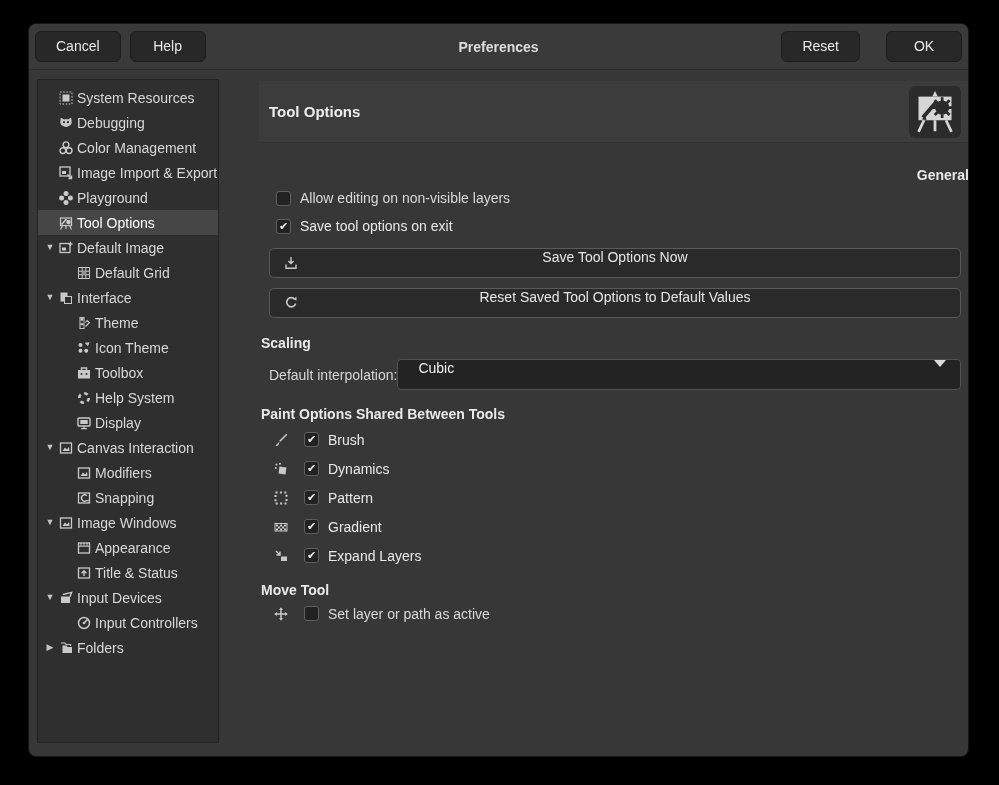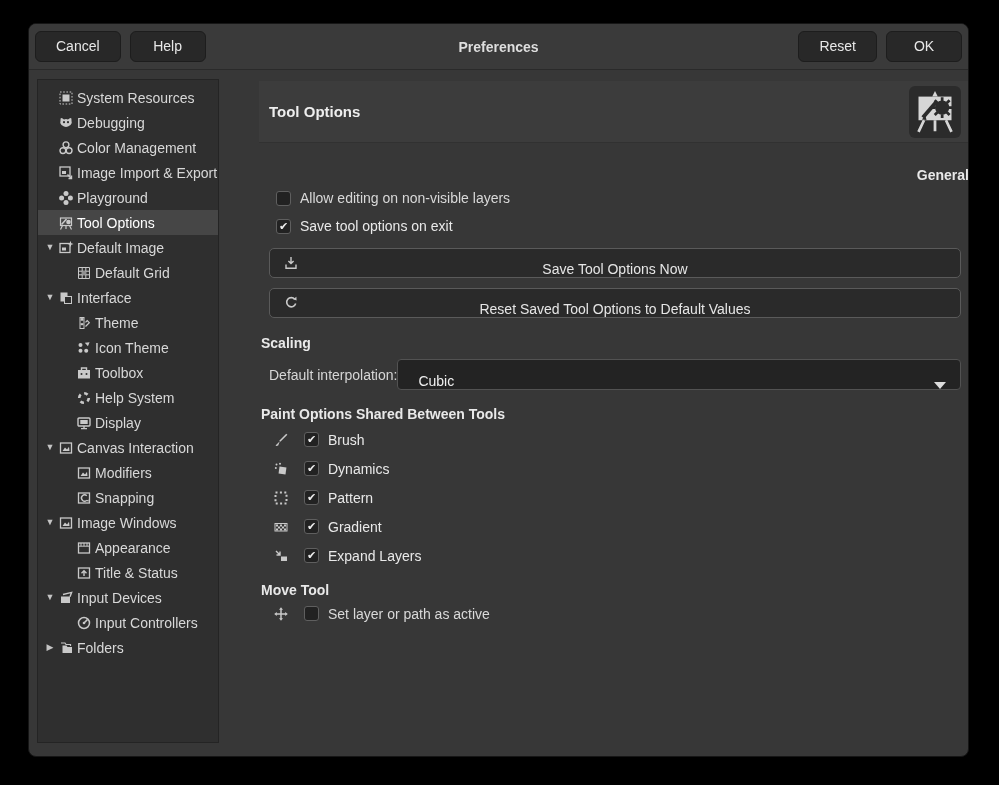--- a/index.html
+++ b/index.html
@@ -6,21 +6,21 @@
     font-family:"Liberation Sans",sans-serif;}
   .dialog{position:absolute;left:28px;top:23px;width:941px;height:734px;background:#373737;
     border-radius:8px;overflow:hidden;border:1px solid #161616;box-sizing:border-box;}
   
   .titlebar{height:46px;display:flex;align-items:center;padding:0 6px;box-sizing:border-box;
     background:#3a3a3a;border-bottom:1px solid #2a2a2a;position:relative;justify-content:flex-end;}
   .tb-btn{background:#282828;border:1px solid #1d1d1d;border-radius:6px;color:#e8e8e8;
     font-size:14px;height:31px;line-height:29px;text-align:center;box-sizing:border-box;
     padding:0 20px;min-width:76px;cursor:default;}
   .tb-left{display:flex;gap:9px;}
-  .tb-right{display:flex;gap:9px;margin-left:auto;}
+  .tb-right{display:flex;gap:26px;margin-left:auto;}
   .tb-title{position:absolute;left:0;right:0;text-align:center;font-weight:bold;font-size:14px;
     color:#dedede;pointer-events:none;}
   
   .side-box{position:absolute;left:8px;top:55px;width:182px;height:664px;background:#2f2f2f;
     border:1px solid #242424;box-sizing:border-box;padding-top:5px;overflow:hidden;}
   .side-row{height:25px;display:flex;align-items:center;color:#d8d8d8;font-size:14px;
     padding-left:4px;white-space:nowrap;}
   .side-row.selected{background:#464646;color:#fff;}
   .expander{width:16px;flex:none;font-size:9px;color:#c4c4c4;text-align:center;line-height:25px;}
   .ind{width:18px;flex:none;}
@@ -36,29 +36,29 @@
   .sec-title{font-weight:bold;font-size:14px;color:#e9e9e9;height:18px;line-height:18px;
     padding-left:2px;}
   .mt13{margin-top:23px;text-align:right;} .mt16{margin-top:16px;} .mt15{margin-top:15px;} .mt11{margin-top:11px;}
   .opt-row{height:28px;display:flex;align-items:center;padding-left:17px;}
   .cb{width:15px;height:15px;background:#222;border:1px solid #5f5f5f;border-radius:3px;
     box-sizing:border-box;display:flex;align-items:center;justify-content:center;flex:none;}
   .cb .tick{color:#ededed;font-size:11px;line-height:1;font-family:"DejaVu Sans",sans-serif;}
   .opt-label{margin-left:9px;font-size:14px;color:#d9d9d9;}
   .opt-label.bold{font-weight:normal;color:#e9e9e9;}
   .wide-btn{position:relative;height:30px;background:#2a2a2a;border:1px solid #5a5a5a;
-    border-radius:5px;box-sizing:border-box;margin:0 8px 0 10px;display:flex;align-items:flex-end;
+    border-radius:5px;box-sizing:border-box;margin:0 8px 0 10px;display:flex;align-items:flex-start;
     justify-content:center;color:#e6e6e6;font-size:14px;}
   .wide-btn + .wide-btn{margin-top:10px;}
   .wb-gap{height:8px;}
   .w-icon{position:absolute;left:13px;top:6px;width:16px;height:16px;}
   .scale-row{display:flex;align-items:center;margin:7px 8px 0 10px;height:31px;}
   .scale-label{font-size:14px;color:#d6d6d6;flex:none;}
   .dropdown{margin-left:auto;width:597px;height:31px;background:#232323;border:1px solid #525252;
-    border-radius:4px;box-sizing:border-box;display:flex;align-items:flex-end;
+    border-radius:4px;box-sizing:border-box;display:flex;align-items:flex-start;
     padding:0 14px 0 20px;color:#f0f0f0;font-size:14px;}
   .dd-caret{margin-left:auto;width:0;height:0;border-left:6px solid transparent;
     border-right:6px solid transparent;border-top:7px solid #dcdcdc;}
   .paint-row{height:29px;display:flex;align-items:center;padding-left:14px;}
   .paint-row.first{margin-top:2px;}
   .p-icon{width:16px;height:16px;margin-right:15px;flex:none;}
 </style>
 </head>
 <body>
 

